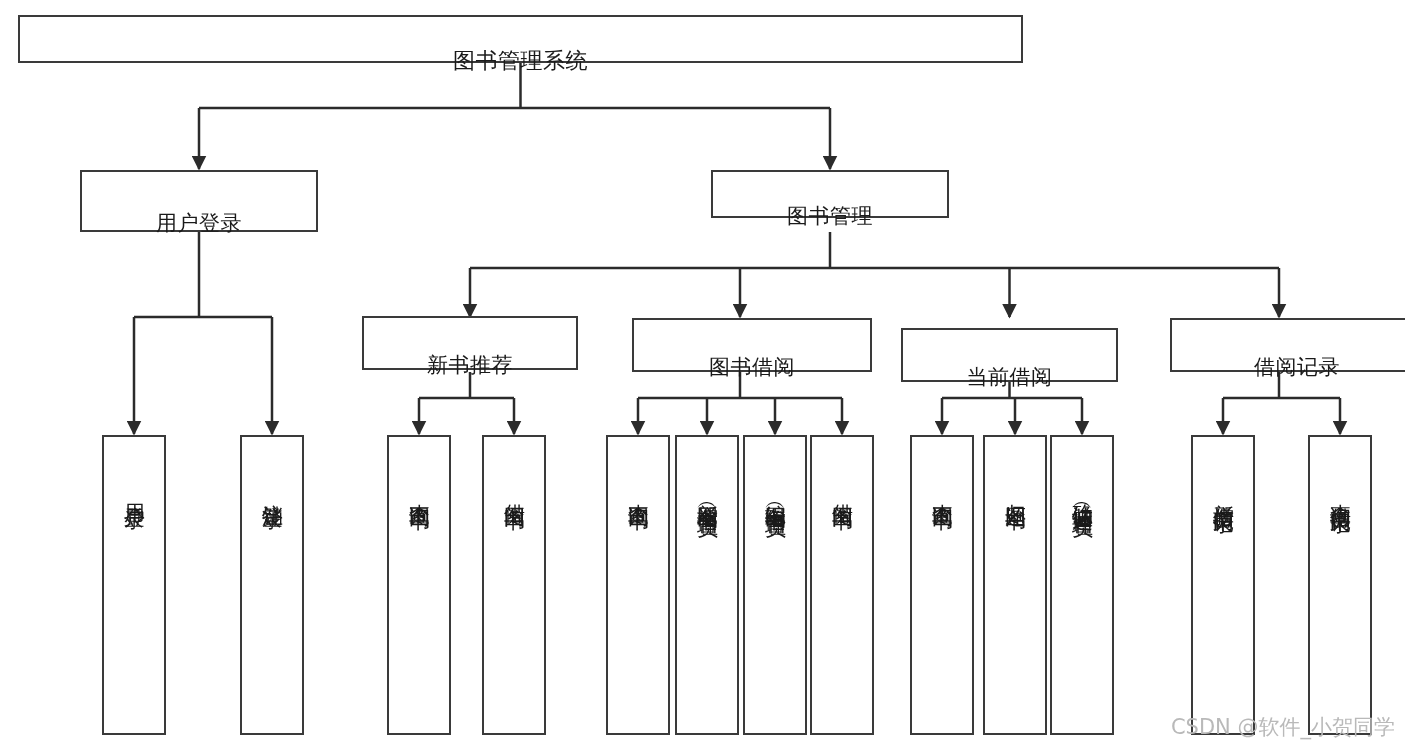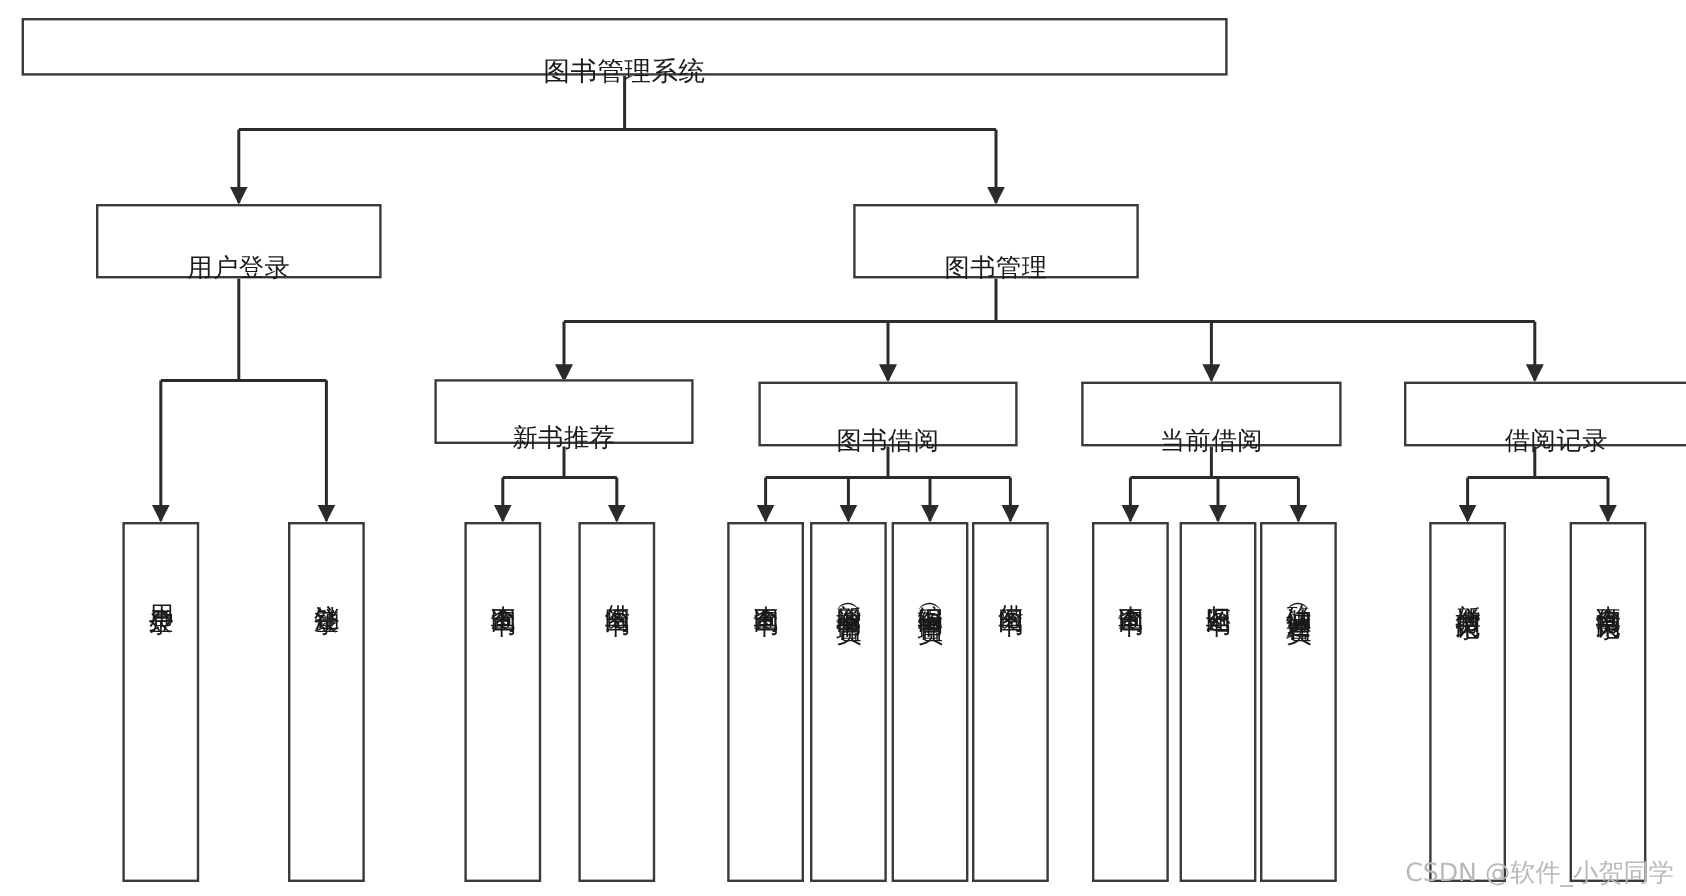--- a/index.html
+++ b/index.html
@@ -122,30 +122,30 @@
       </g>
   </svg>
 
   <div id="node-layer">
       <div class="node horiz root" style="left: 18px; top: 15px; width: 1005px; height: 48px;">
         <span class="node-label">图书管理系统</span>
       </div>
       <div class="node horiz" style="left: 80px; top: 170px; width: 238px; height: 62px;">
         <span class="node-label">用户登录</span>
       </div>
-      <div class="node horiz" style="left: 711px; top: 170px; width: 238px; height: 62px;">
+      <div class="node horiz" style="left: 711px; top: 170px; width: 238px; height: 48px;">
         <span class="node-label">图书管理</span>
       </div>
       <div class="node horiz" style="left: 362px; top: 316px; width: 216px; height: 54px;">
         <span class="node-label">新书推荐</span>
       </div>
-      <div class="node horiz" style="left: 632px; top: 318px; width: 216px; height: 54px;">
+      <div class="node horiz" style="left: 632px; top: 318px; width: 240px; height: 54px;">
         <span class="node-label">图书借阅</span>
       </div>
-      <div class="node horiz" style="left: 901px; top: 318px; width: 217px; height: 54px;">
+      <div class="node horiz" style="left: 901px; top: 328px; width: 217px; height: 54px;">
         <span class="node-label">当前借阅</span>
       </div>
       <div class="node horiz" style="left: 1170px; top: 318px; width: 254px; height: 54px;">
         <span class="node-label">借阅记录</span>
       </div>
       <div class="node vert" style="left: 102px; top: 435px; width: 64px; height: 300px;">
         <span class="node-label">用户登录</span>
       </div>
       <div class="node vert" style="left: 240px; top: 435px; width: 64px; height: 300px;">
         <span class="node-label">注销登录</span>

